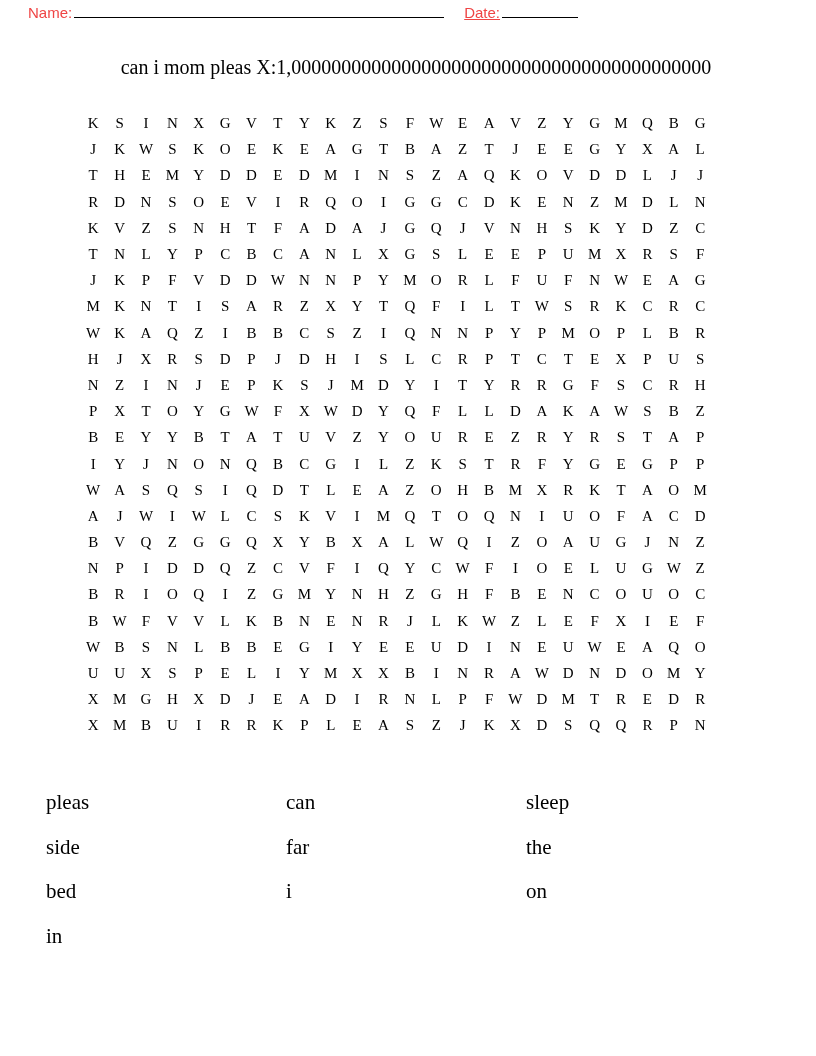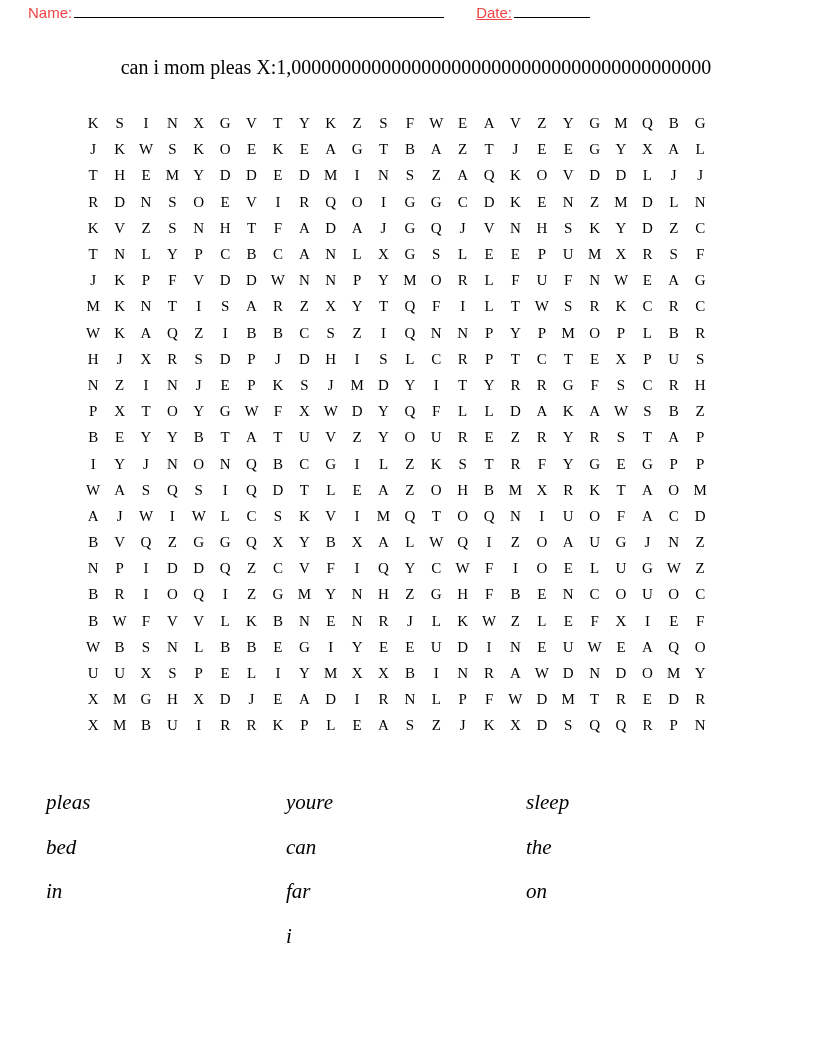--- a/index.html
+++ b/index.html
@@ -34,21 +34,21 @@
     white-space: pre;
   }
   .name-rule {
     flex: 0 0 auto;
     width: 370px;
     border-bottom: 1px solid #000;
     height: 12px;
     margin-left: 2px;
   }
   .date-label {
-    margin-left: 32px;
+    margin-left: 20px;
     white-space: pre;
     text-decoration: underline;
   }
   .date-rule {
     flex: 0 0 auto;
     width: 76px;
     border-bottom: 1px solid #000;
     height: 12px;
     margin-left: 2px;
   }
@@ -89,21 +89,20 @@
     color: #000;
   }
 
   
   .word-list {
     position: absolute;
     top: 780px;
     left: 46px;
     width: 724px;
     display: flex;
-    font-style: italic;
   }
   .word-col {
     width: 240px;
   }
   .word-item {
     font-family: "Liberation Serif", serif;
     font-size: 21px;
     line-height: 44.5px;
     color: #000;
     white-space: pre;
@@ -744,25 +743,25 @@
       <span class="grid-cell">Q</span>
       <span class="grid-cell">R</span>
       <span class="grid-cell">P</span>
       <span class="grid-cell">N</span>
     </div>
   </div>
 
 <div class="word-list" id="word-list">
     <div class="word-col">
       <div class="word-item">pleas</div>
+      <div class="word-item">side</div>
       <div class="word-item">bed</div>
       <div class="word-item">in</div>
     </div>
     <div class="word-col">
-      <div class="word-item">youre</div>
       <div class="word-item">can</div>
       <div class="word-item">far</div>
       <div class="word-item">i</div>
     </div>
     <div class="word-col">
       <div class="word-item">sleep</div>
       <div class="word-item">the</div>
       <div class="word-item">on</div>
     </div>
   </div>

